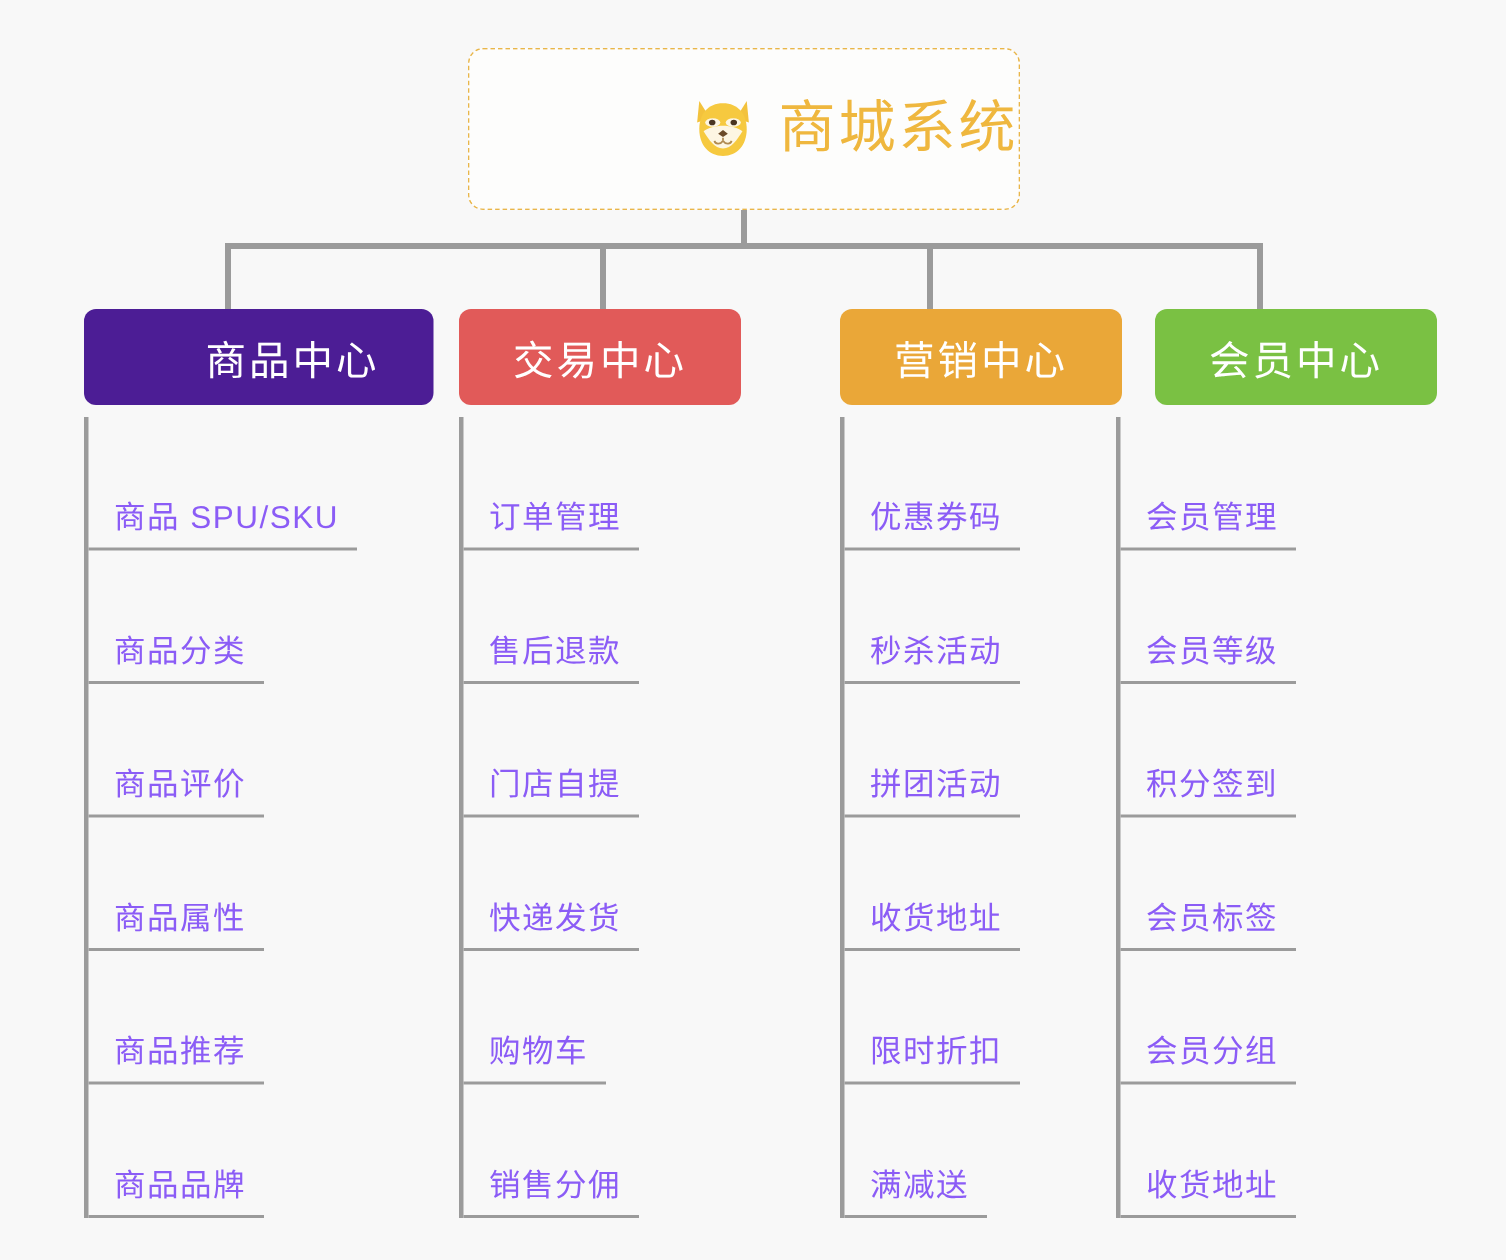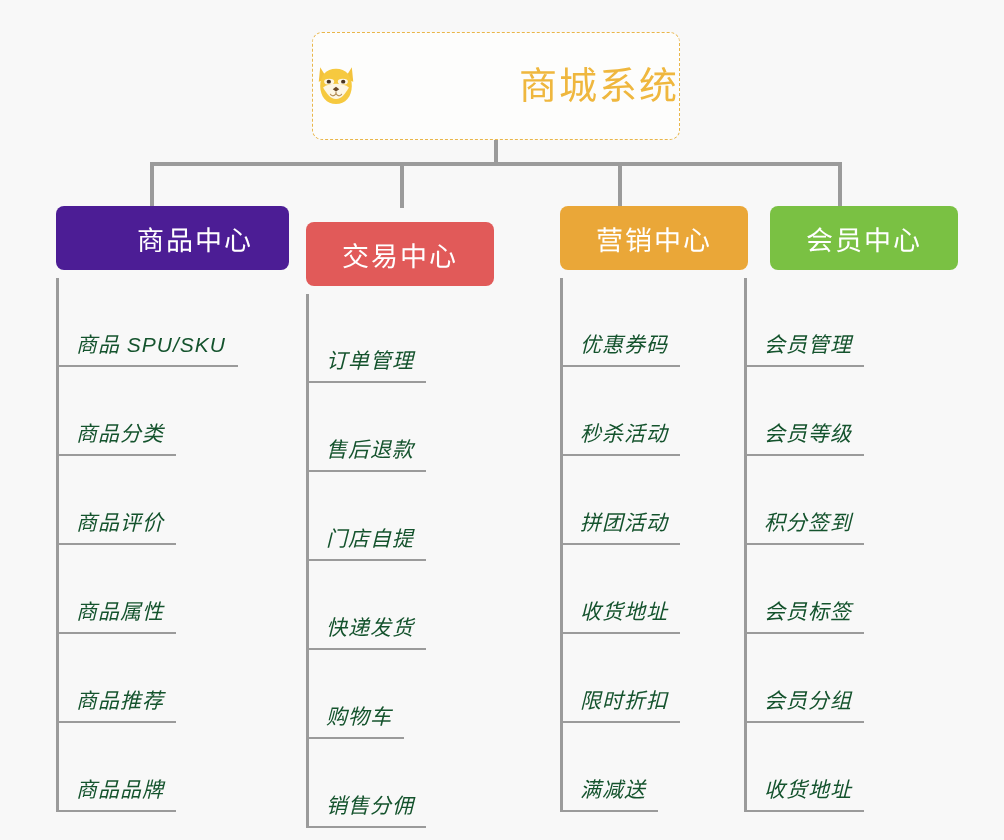--- a/index.html
+++ b/index.html
@@ -27,21 +27,21 @@
     left: 312px;
     top: 32px;
     width: 368px;
     height: 108px;
     box-sizing: border-box;
     background: #fdfdfc;
     border: 1px dashed #e9b64a;
     border-radius: 10px;
     display: flex;
     align-items: center;
-    justify-content: space-between;
+    justify-content: flex-end;
     gap: 14px;
   }
   .root-icon {
     width: 46px;
     height: 46px;
     display: block;
     flex: 0 0 auto;
   }
   .root-title {
     font-size: 38px;
@@ -84,21 +84,21 @@
     left: 0;
     top: 206px;
     width: 1004px;
     height: 634px;
   }
   .column {
     position: absolute;
     top: 0;
   }
   .column.c0 { left: 56px;  width: 250px; }
-  .column.c1 { left: 306px; width: 199px; margin-top: 16px; }
+  .column.c1 { left: 306px; width: 199px; }
   .column.c2 { left: 528px; width: 216px; margin-left: 32px; }
   .column.c3 { left: 744px; width: 216px; }
 
   .cat-box {
     height: 64px;
     border-radius: 8px;
     display: flex;
     align-items: center;
     justify-content: center;
     color: #ffffff;
@@ -128,25 +128,24 @@
     height: 89px;
     display: flex;
     align-items: flex-end;
     box-sizing: border-box;
   }
   .leaf-label {
     position: relative;
     left: -17px;                 
     padding: 0 12px 7px 17px;
     font-size: 21px;
-    color: #14532d;
+    color: #8b5cf6;
     letter-spacing: 1px;
     white-space: nowrap;
     border-bottom: 2px solid #9b9b9b;
-    font-style: italic;
   }
 </style>
 </head>
 <body>
 
 <div id="mindmap">
 
   <div class="root-node">
     <svg class="root-icon" viewBox="0 0 64 64" aria-hidden="true">
       <path d="M10 6 L8 26 L20 22 Z" fill="#f3c23c"></path>

